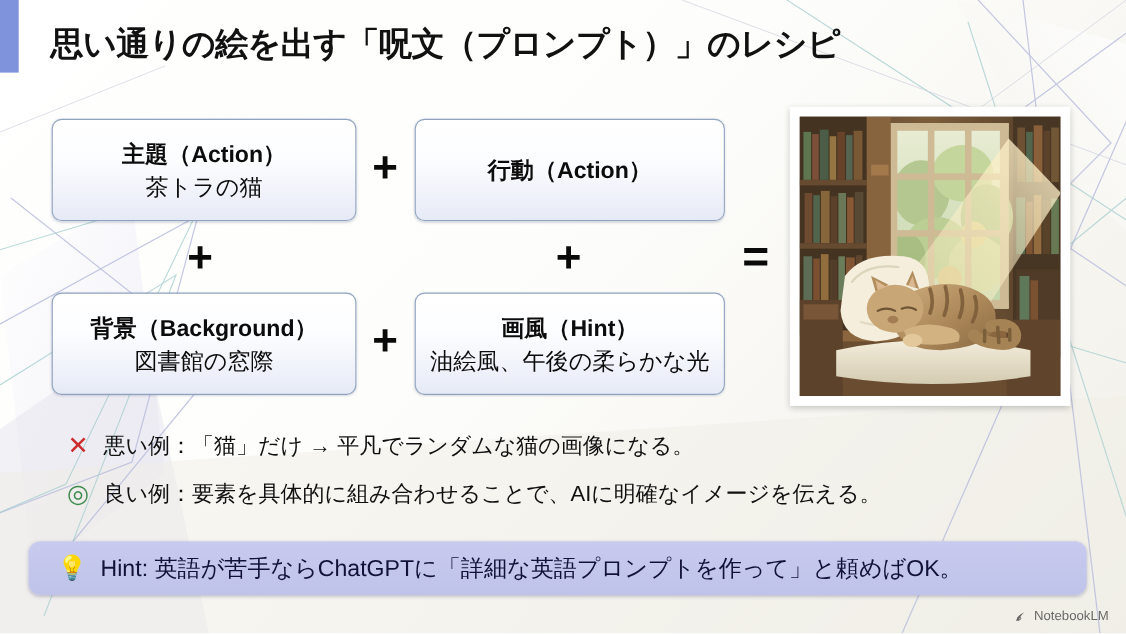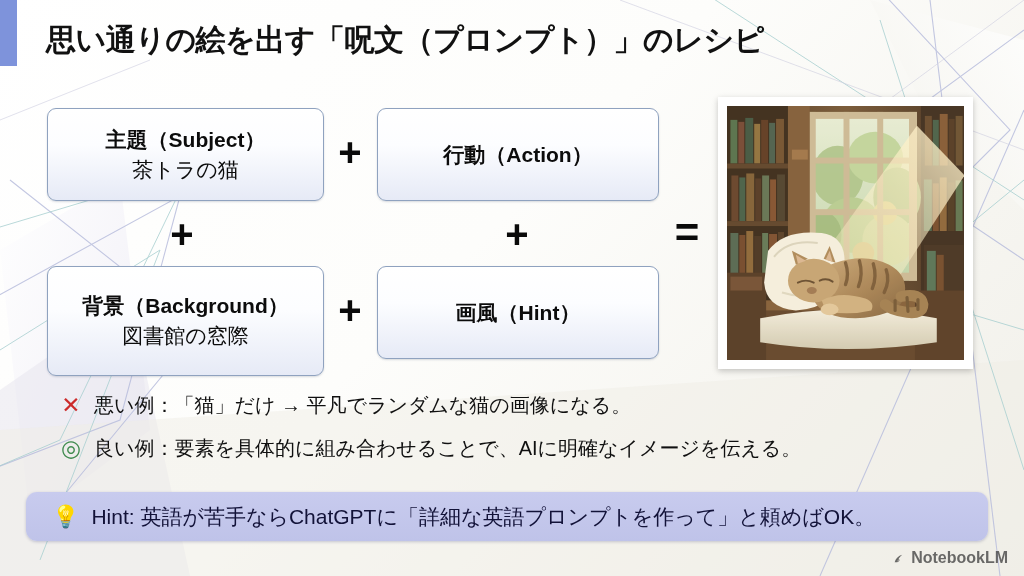--- a/index.html
+++ b/index.html
@@ -71,21 +71,21 @@
   }
   .recipe-box .line2 {
     font-size: 21px;
     font-weight: normal;
     color: #0c0c0c;
     white-space: nowrap;
   }
 
   #box-subject    { left: 47px;  top: 108px; width: 277px; height: 93px; }
   #box-action     { left: 377px; top: 108px; width: 282px; height: 93px; align-items: center; }
-  #box-background { left: 47px;  top: 266px; width: 277px; height: 110px; }
+  #box-background { left: 47px;  top: 266px; width: 277px; height: 93px; }
   #box-style      { left: 377px; top: 266px; width: 282px; height: 93px; }
 
   .op {
     position: absolute;
     font-size: 40px;
     font-weight: bold;
     color: #0a0a0a;
     line-height: 1;
     text-align: center;
   }
@@ -168,23 +168,23 @@
   #watermark {
     position: absolute;
     right: 16px;
     bottom: 9px;
     display: flex;
     align-items: center;
     gap: 5px;
     opacity: 0.75;
   }
   #watermark .wm-text {
-    font-size: 16px;
+    font-size: 12px;
     color: #3b3b3b;
-    font-weight: 700;
+    font-weight: 400;
   }
 </style>
 </head>
 <body>
 
 <div id="slide">
 
   <svg id="bg-deco" viewBox="0 0 1024 576" preserveAspectRatio="none">
     <defs>
       <linearGradient id="wash1" x1="0" y1="0" x2="1" y2="1">
@@ -220,35 +220,36 @@
       <path d="M1024 0 L780 180"></path>
       <path d="M0 120 L150 60"></path>
     </g>
   </svg>
 
   <div id="accent-bar"></div>
 
   <h1 id="title">思い通りの絵を出す「呪文（プロンプト）」のレシピ</h1>
 
   <div class="recipe-box" id="box-subject">
-    <span class="line1">主題（Subject）</span>
+    <span class="line1">主題（Action）</span>
     <span class="line2">茶トラの猫</span>
   </div>
 
   <div class="recipe-box" id="box-action">
     <span class="line1">行動（Action）</span>
   </div>
 
   <div class="recipe-box" id="box-background">
     <span class="line1">背景（Background）</span>
     <span class="line2">図書館の窓際</span>
   </div>
 
   <div class="recipe-box" id="box-style">
     <span class="line1">画風（Hint）</span>
+    <span class="line2">油絵風、午後の柔らかな光</span>
   </div>
 
   <div class="op" id="plus-row1">+</div>
   <div class="op" id="plus-row2">+</div>
   <div class="op" id="plus-col1">+</div>
   <div class="op" id="plus-col2">+</div>
   <div class="op" id="equals">=</div>
 
   <div id="result-frame">
     <div id="result-art">

